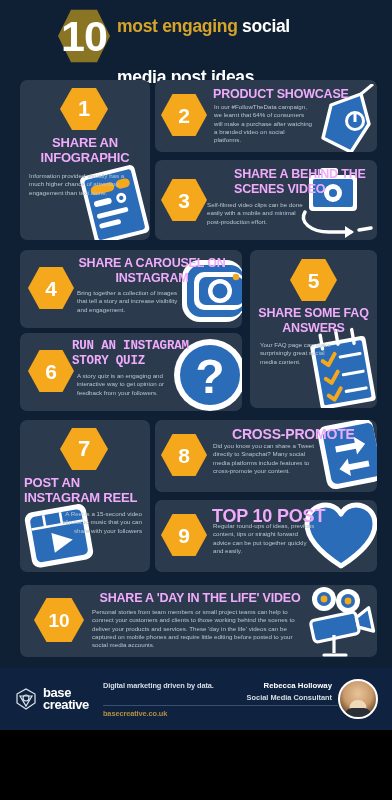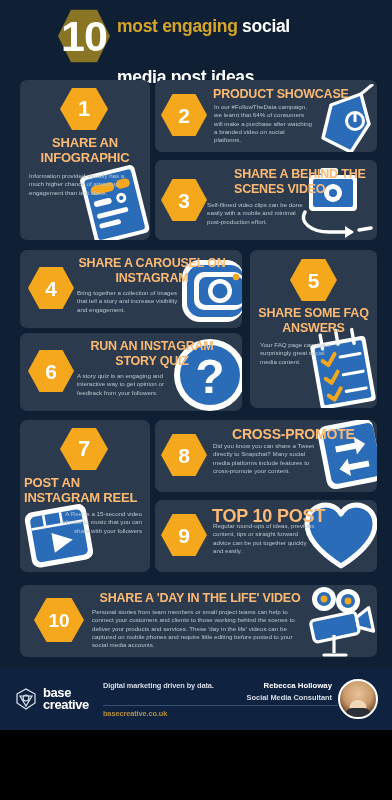--- a/index.html
+++ b/index.html
@@ -58,21 +58,21 @@
   .hex {
     position: absolute;
     background: #f5a81c;
     clip-path: polygon(25% 2%, 75% 2%, 100% 50%, 75% 98%, 25% 98%, 0% 50%);
     display: flex; align-items: center; justify-content: center;
   }
   .hex span {
     color: #ffffff; font-weight: bold; line-height: 1;
   }
   .c-title {
-    color: #fdba74;
+    color: #f0abfc;
     font-weight: bold;
     letter-spacing: -0.2px;
     line-height: 1.18;
   }
   .c-body {
     color: #b9c4cf;
     line-height: 1.33;
   }
   .art { position: absolute; pointer-events: none; }
 
@@ -231,21 +231,21 @@
 
   <div class="card" style="left:20px; top:333px; width:222px; height:78px;">
     <svg class="art" style="left:150px; top:4px; width:74px; height:74px;" viewBox="0 0 74 74">
       <circle cx="40" cy="38" r="36" fill="#ffffff"></circle>
       <circle cx="40" cy="38" r="30" fill="#2b6cb8"></circle>
       <text x="40" y="56" text-anchor="middle" font-family="Liberation Sans, sans-serif" font-size="48" font-weight="bold" fill="#ffffff">?</text>
     </svg>
     <div class="hex" style="left:8px; top:16px; width:46px; height:44px;">
       <span style="font-size:21px;">6</span>
     </div>
-    <div class="c-title" style="position:absolute; left:52px; top:6px; width:160px; text-align:center; font-size:12.5px;">RUN AN INSTAGRAM STORY QUIZ</div>
+    <div class="c-title" style="position:absolute; left:52px; top:6px; width:160px; text-align:left; font-size:12.5px;font-family:Liberation Mono, monospace;">RUN AN INSTAGRAM STORY QUIZ</div>
     <div class="c-body" style="position:absolute; left:57px; top:39px; width:102px; font-size:6.2px;">A story quiz is an engaging and interactive way to get opinion or feedback from your followers.</div>
   </div>
 
   <div class="card" style="left:20px; top:420px; width:130px; height:152px;">
     <svg class="art" style="left:-6px; top:78px; width:88px; height:76px;" viewBox="0 0 88 76">
       <g transform="rotate(-10 44 38)">
         <rect x="14" y="10" width="62" height="56" rx="8" fill="#ffffff"></rect>
         <rect x="19" y="15" width="52" height="46" rx="5" fill="#2b6cb8"></rect>
         <line x1="19" y1="27" x2="71" y2="27" stroke="#ffffff" stroke-width="2.6"></line>
         <line x1="33" y1="15" x2="33" y2="27" stroke="#ffffff" stroke-width="2.6"></line>

